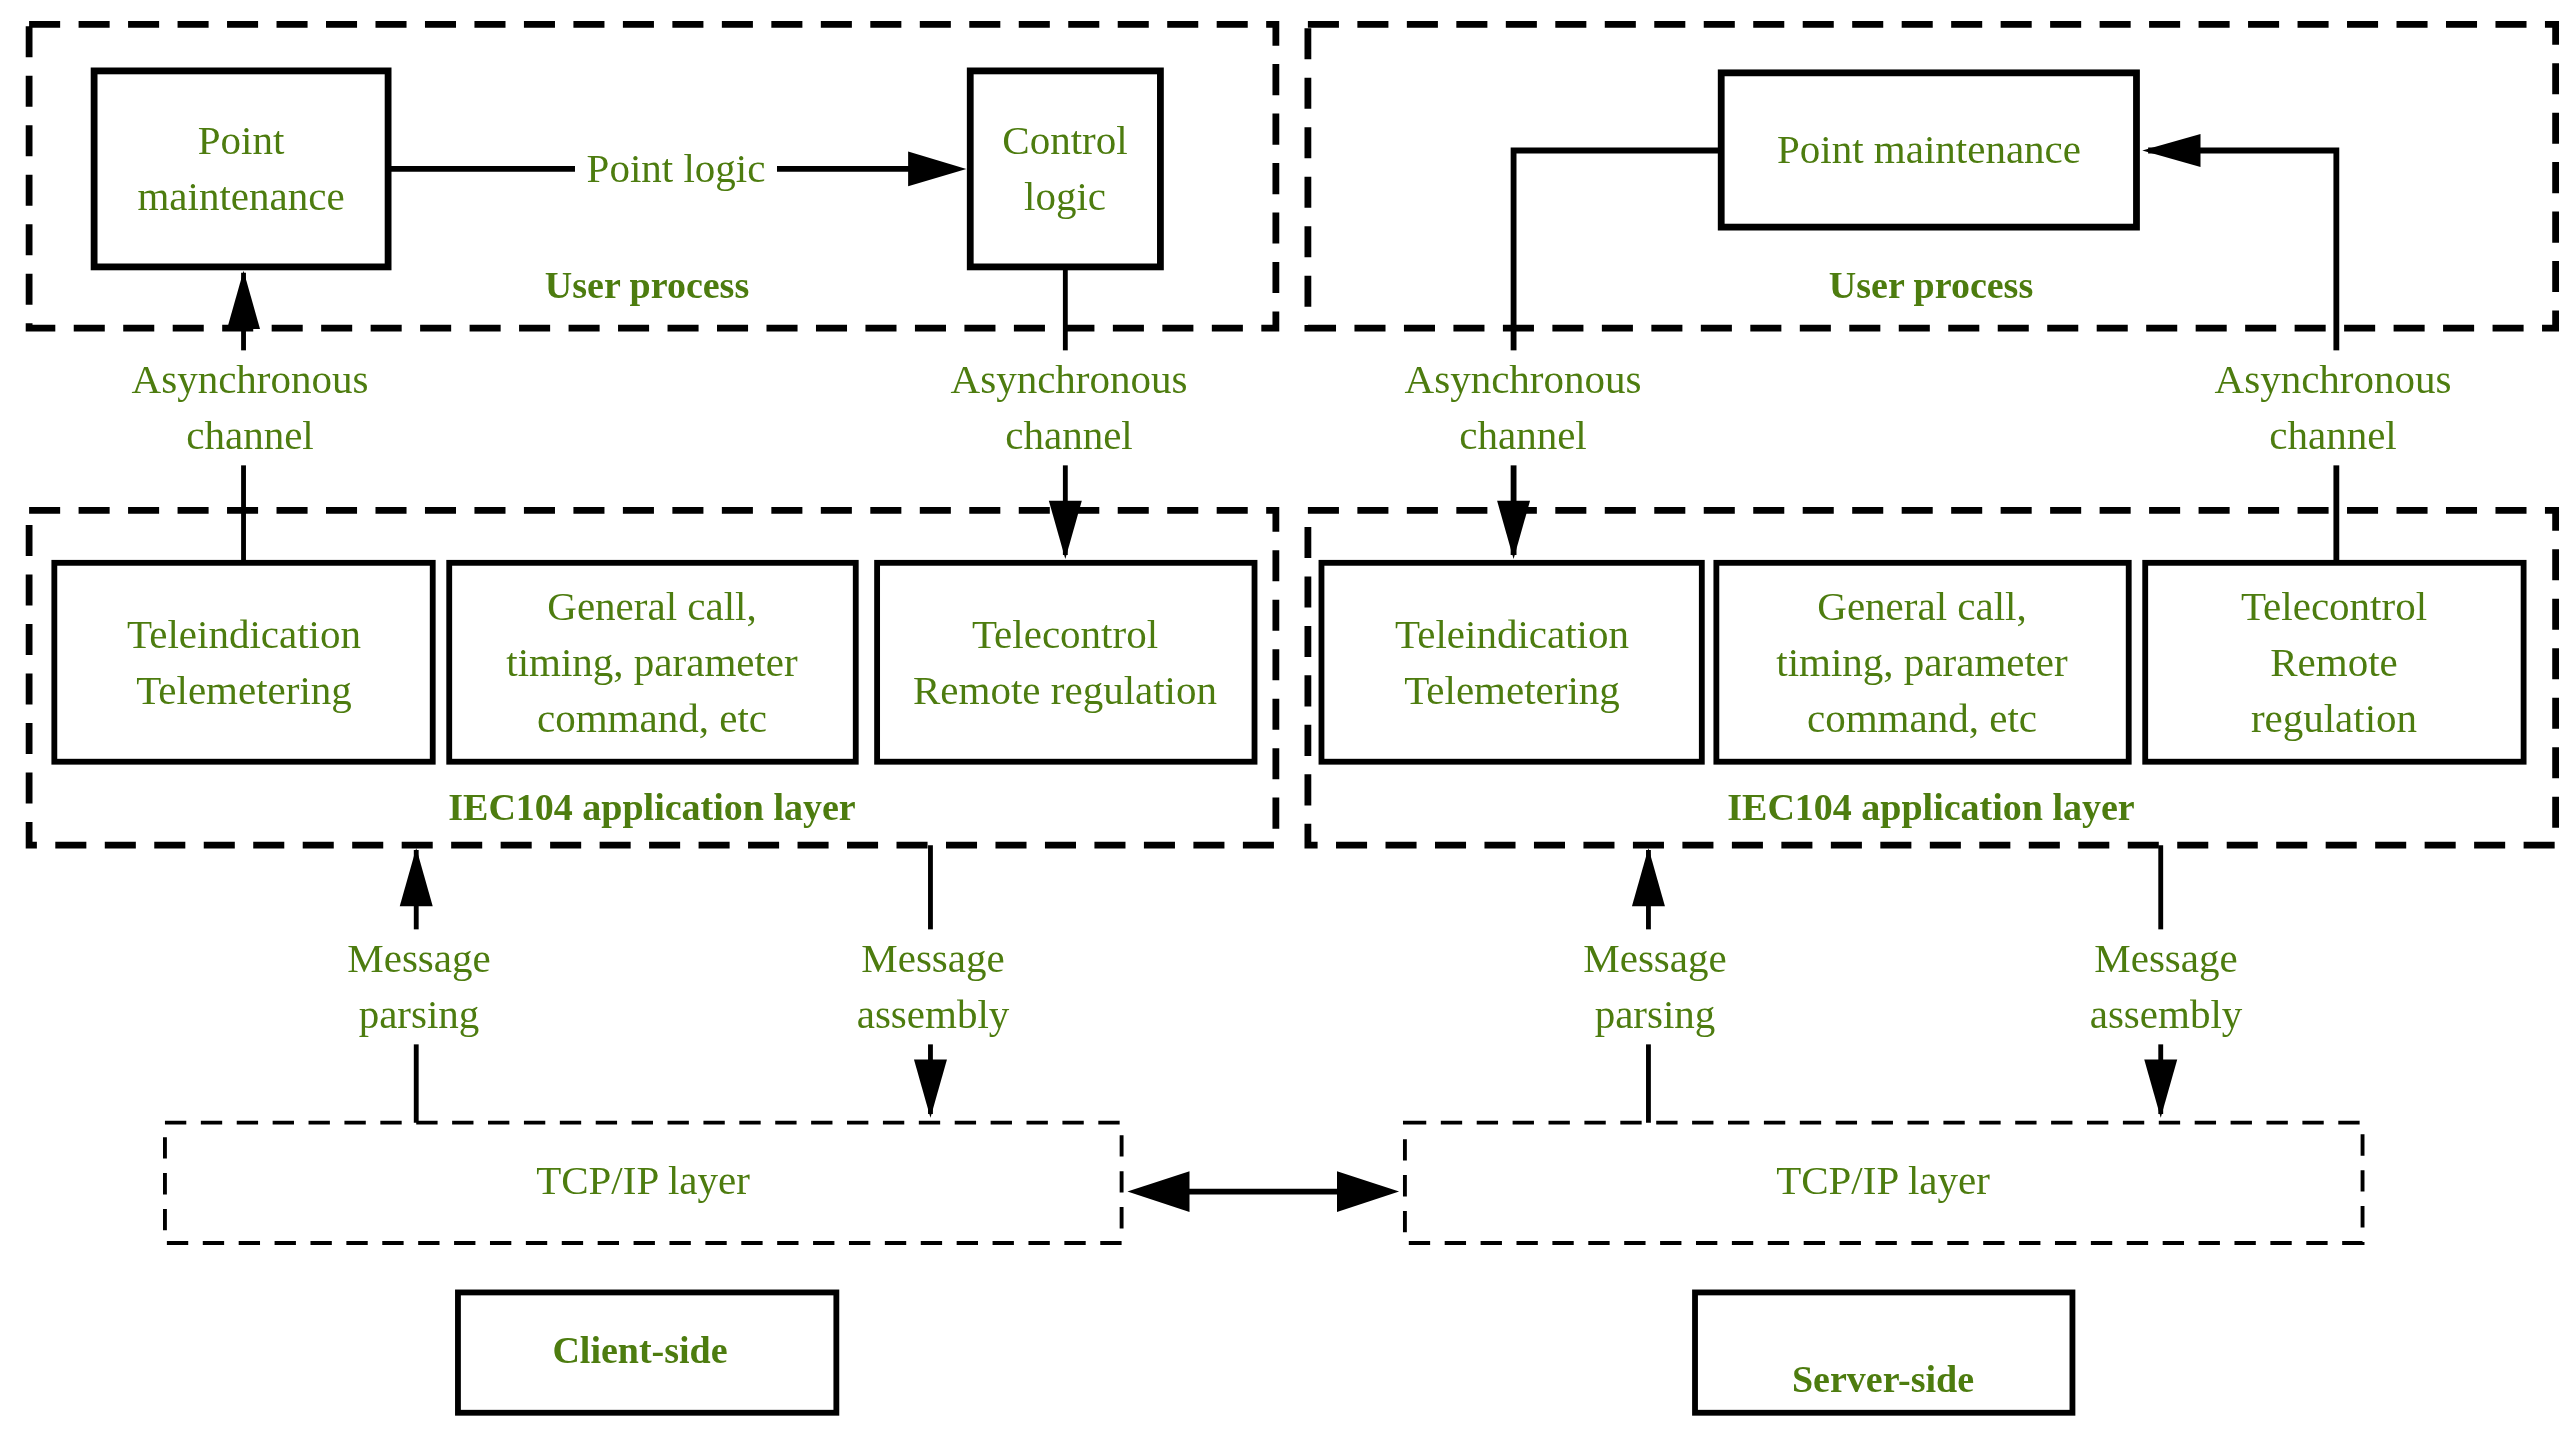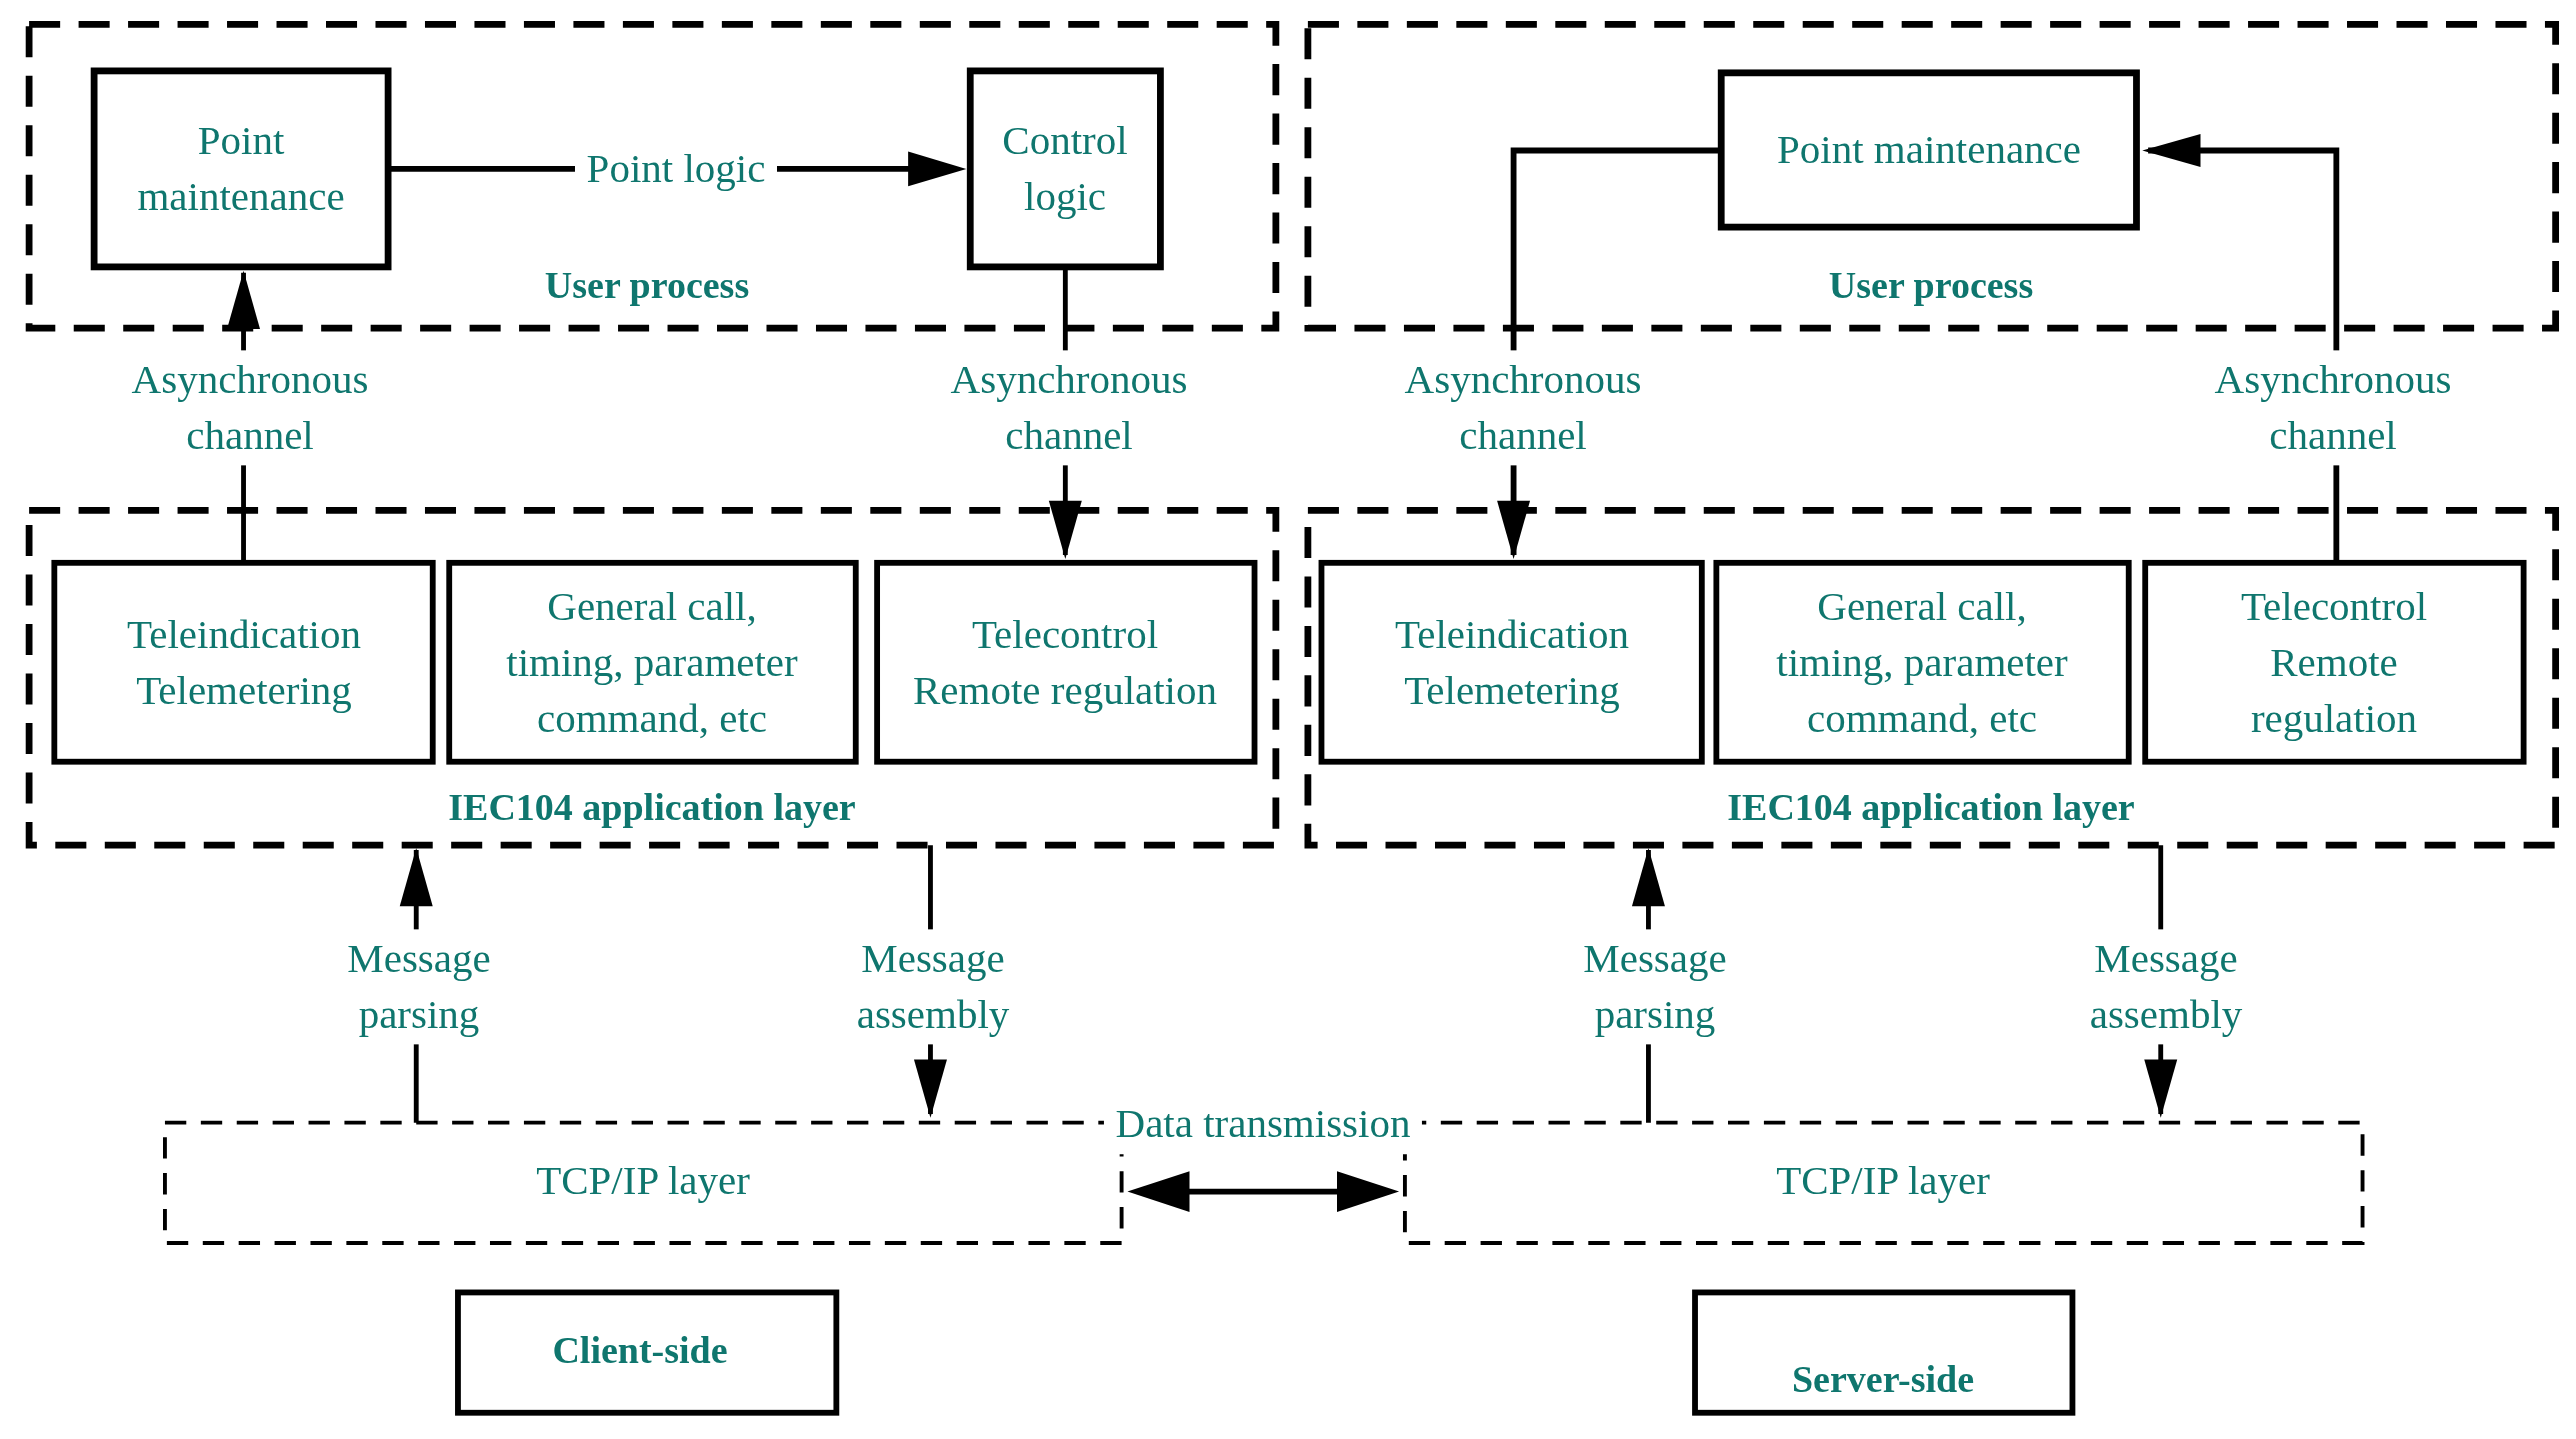--- a/index.html
+++ b/index.html
@@ -1,17 +1,17 @@
 <!DOCTYPE html>
 <html><head>
 <meta charset="utf-8">
 <style>
   html,body{margin:0;padding:0;background:#ffffff;}
   .canvas{position:relative;width:2576px;height:1440px;background:#ffffff;overflow:hidden;
-          font-family:"Liberation Serif","DejaVu Serif",serif;color:#0f766e;}
+          font-family:"Liberation Serif","DejaVu Serif",serif;color:#4d7c0f;}
   .canvas svg{position:absolute;left:0;top:0;}
   .lbl{position:absolute;transform:translate(-50%,-50%);white-space:pre-line;text-align:center;
        font-size:41px;line-height:1.36;z-index:2;}
   .b{font-weight:bold;font-size:38px;}
   .w{background:#ffffff;padding:1.9px 11.6px;}
 </style>
 </head>
 <body>
 
 <div class="canvas">
@@ -109,16 +109,15 @@
   <div class="lbl" style="left:2334px;top:663px">Telecontrol
 Remote regulation</div>
   <div class="lbl b" style="left:1931px;top:808px">IEC104 application layer</div>
   <div class="lbl w" style="left:1655px;top:987px">Message
 parsing</div>
   <div class="lbl w" style="left:2166px;top:987px">Message
 assembly</div>
   <div class="lbl" style="left:1883px;top:1181px">TCP/IP layer</div>
   <div class="lbl b" style="left:1883px;top:1380px">Server-side</div>
 
-  <div class="lbl w" style="left:1263px;top:1124px">Data transmission</div>
 
 </div>
 
 
 </body></html>

